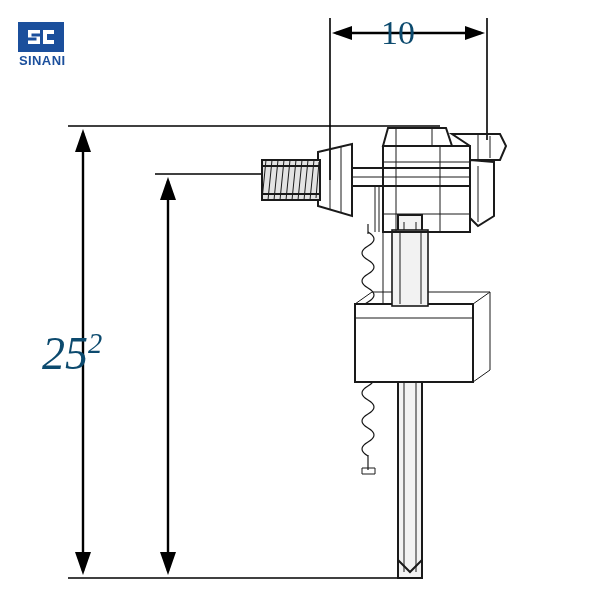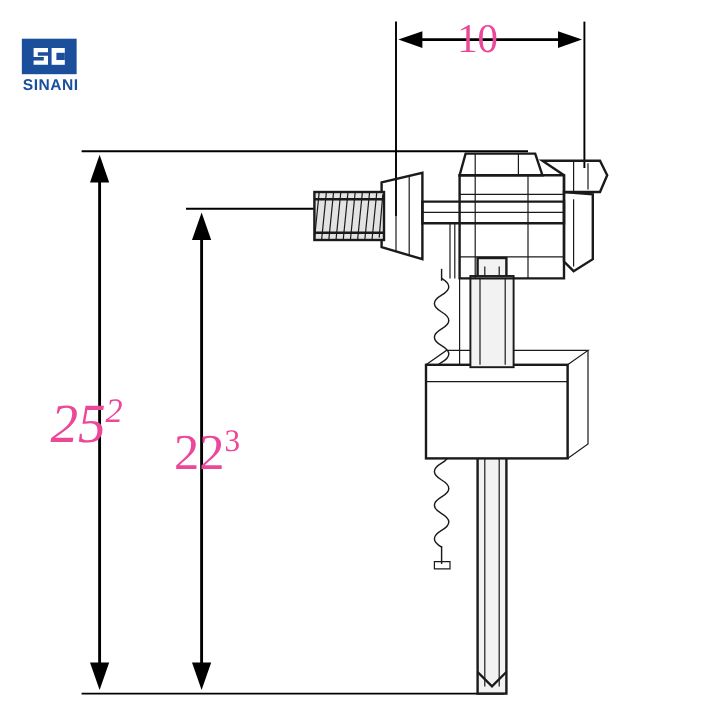--- a/index.html
+++ b/index.html
@@ -23,21 +23,21 @@
   #drawing {
     position: absolute;
     left: 0;
     top: 0;
     width: 600px;
     height: 600px;
   }
   .logo-box {
     position: absolute;
     left: 18px;
-    top: 32px;
+    top: 22px;
     width: 74px;
     height: 52px;
   }
   .logo-mark {
     position: absolute;
     left: 0;
     top: 0;
     width: 46px;
     height: 30px;
   }
@@ -47,21 +47,21 @@
     top: 31px;
     font-family: "Liberation Sans", sans-serif;
     font-size: 13px;
     font-weight: bold;
     letter-spacing: 0.4px;
     color: #1b4f9c;
   }
   .dim-label {
     position: absolute;
     font-family: "Liberation Serif", serif;
-    color: #ec4899;
+    color: #0c4a6e;
     white-space: nowrap;
     line-height: 1;
   }
   .dim-label .sup {
     font-size: 0.62em;
     vertical-align: super;
     line-height: 1;
   }
   #label-10 {
     left: 381px;
@@ -211,15 +211,14 @@
       <rect x="25" y="8" width="11" height="14" fill="#ffffff"></rect>
       <rect x="29" y="12" width="7" height="6" fill="#1b4f9c"></rect>
     </svg>
     <div class="logo-word">SINANI</div>
   </div>
 
   <div class="dim-label" id="label-10"><span>10</span></div>
 
   <div class="dim-label" id="label-252"><span>25</span><span class="sup">2</span></div>
 
-  <div class="dim-label" id="label-223"><span>22</span><span class="sup">3</span></div>
 
 </div>
 
 </body></html>

